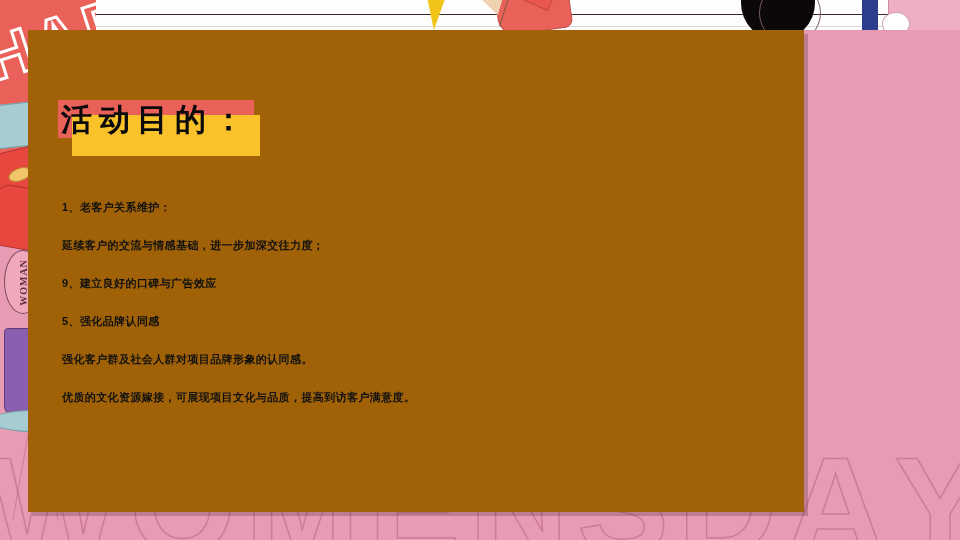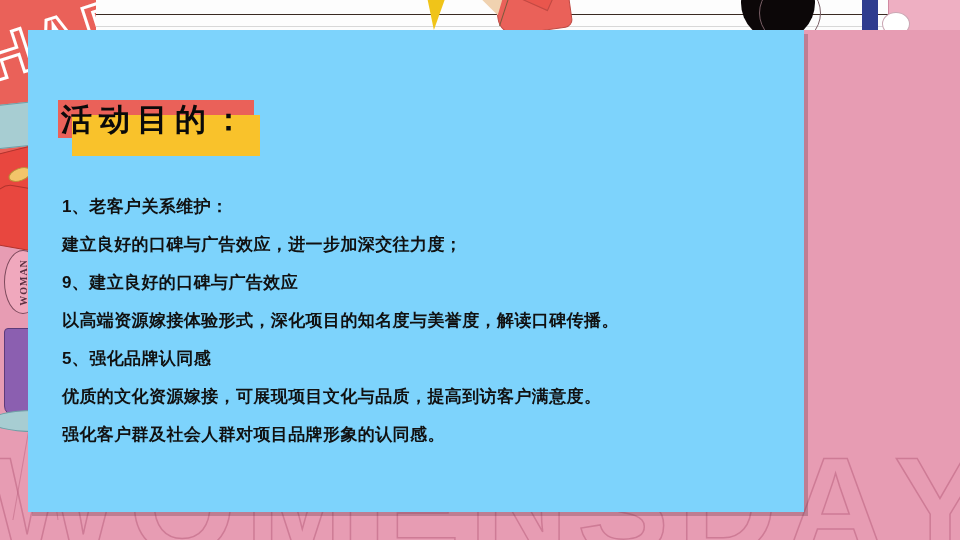--- a/index.html
+++ b/index.html
@@ -297,21 +297,21 @@
     transform: rotate(18deg);
   }
 
   
   .card {
     position: absolute;
     left: 28px;
     top: 30px;
     width: 776px;
     height: 482px;
-    background: #7dd3fc;
+    background: #a16207;
     box-shadow: 4px 4px 0 rgba(90, 45, 60, 0.28);
   }
 
   
   .title-wrap {
     position: absolute;
     left: 30px;
     top: 70px;
     width: 260px;
     height: 64px;
@@ -346,21 +346,21 @@
   }
 
   
   .body-block {
     position: absolute;
     left: 34px;
     top: 158px;
     width: 830px;
   }
   .body-line {
-    font-size: 17px;
+    font-size: 11px;
     font-weight: 700;
     color: #111111;
     line-height: 38px;
     letter-spacing: 0.4px;
     white-space: nowrap;
     font-family: "Liberation Sans", "DejaVu Sans", sans-serif;
   }
 </style>
 </head>
 <body>
@@ -418,22 +418,21 @@
   <div class="card">
 
     <div class="title-wrap">
       <div class="title-red"></div>
       <div class="title-yellow"></div>
       <div class="title-text">活动目的：</div>
     </div>
 
     <div class="body-block">
       <div class="body-line">1、老客户关系维护：</div>
-      <div class="body-line">建立良好的口碑与广告效应，进一步加深交往力度；</div>
+      <div class="body-line">延续客户的交流与情感基础，进一步加深交往力度；</div>
       <div class="body-line">9、建立良好的口碑与广告效应</div>
-      <div class="body-line">以高端资源嫁接体验形式，深化项目的知名度与美誉度，解读口碑传播。</div>
       <div class="body-line">5、强化品牌认同感</div>
+      <div class="body-line">强化客户群及社会人群对项目品牌形象的认同感。</div>
       <div class="body-line">优质的文化资源嫁接，可展现项目文化与品质，提高到访客户满意度。</div>
-      <div class="body-line">强化客户群及社会人群对项目品牌形象的认同感。</div>
     </div>
 
   </div>
 </div>
 
 </body></html>

